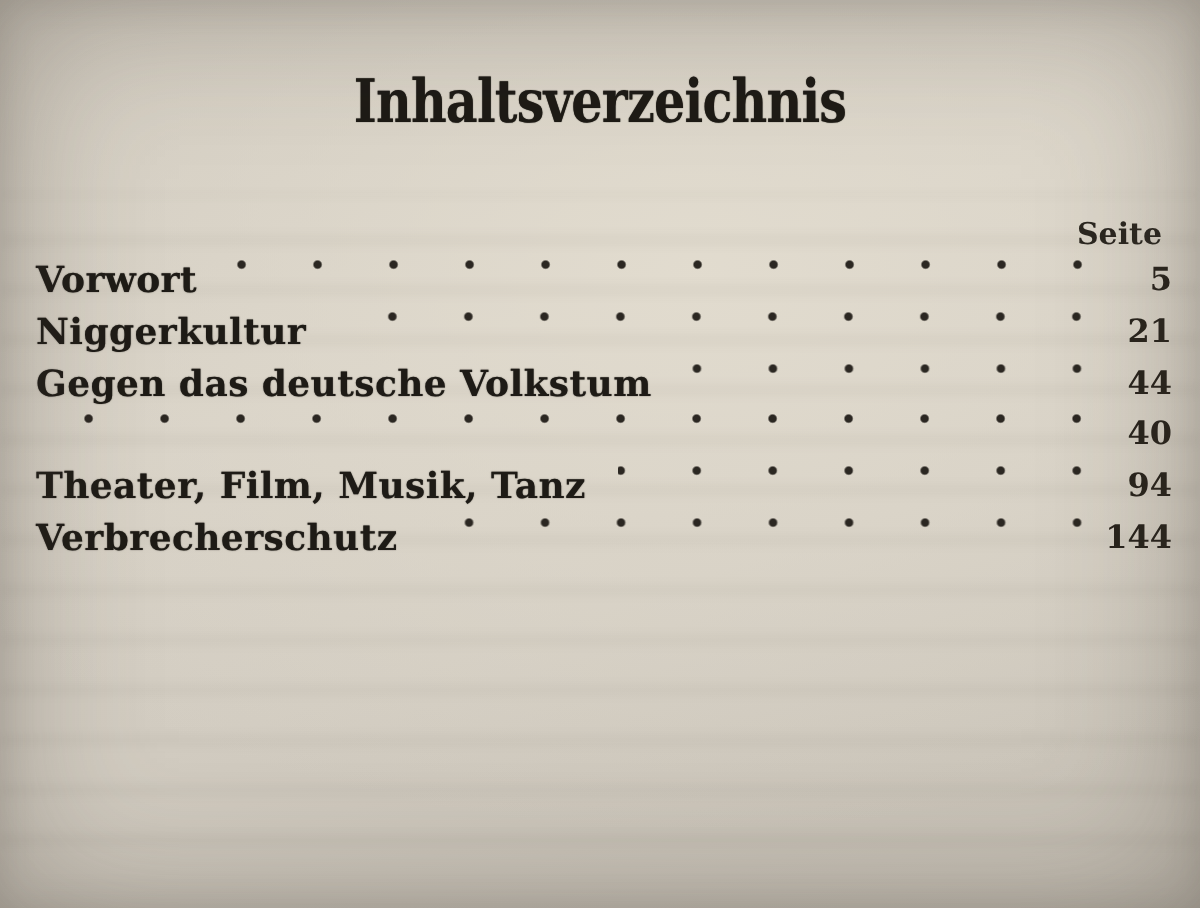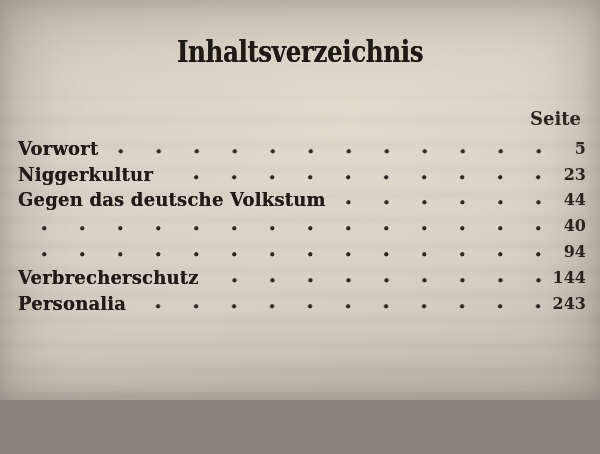--- a/index.html
+++ b/index.html
@@ -1,20 +1,20 @@
 <!DOCTYPE html>
 <html><head>
 <meta charset="utf-8">
 <style>
   html, body { margin: 0; padding: 0; background: #8a857c; }
 
   .photo {
     position: relative;
     width: 600px;
-    height: 400px;
+    height: 454px;
     overflow: hidden;
     font-family: "DejaVu Serif", "Liberation Serif", serif;
     color: #221f1a;
     background:
       radial-gradient(ellipse 120% 95% at 58% 30%, rgba(226,220,207,0.95) 0%, rgba(226,220,207,0) 65%),
       linear-gradient(162deg, #cdc7bc 0%, #d6d0c5 38%, #d2ccc1 62%, #c5bfb4 100%);
   }
 
   
   .bleed {
@@ -50,34 +50,33 @@
     transform-origin: 50% 50%;
     color: #1d1a15;
     text-shadow: 0 0 0.6px rgba(29,26,21,0.8);
   }
 
   .seite {
     position: relative;
     margin-top: 39px;
     padding-right: 19px;
     text-align: right;
-    font-size: 18px;
+    font-size: 15px;
     font-weight: bold;
     color: #2a261f;
   }
 
   .toc {
     position: relative;
     margin-top: 4px;
     padding: 0 14px 0 18px;
   }
 
   .row {
     display: flex;
-    align-items: flex-end;
     height: 25.8px;
     font-size: 18px;
     font-weight: bold;
     white-space: nowrap;
   }
 
   .label {
     letter-spacing: 0.2px;
     color: #1e1b16;
     text-shadow: 0 0 0.6px rgba(30,27,22,0.75);
@@ -116,49 +115,45 @@
   <div class="row">
     <span class="label">Vorwort</span>
     <span class="dots"></span>
     <span class="num">5</span>
   </div>
 
 
   <div class="row">
     <span class="label">Niggerkultur</span>
     <span class="dots"></span>
-    <span class="num">23</span>
+    <span class="num">21</span>
   </div>
 
   <div class="row">
     <span class="label">Gegen das deutsche Volkstum</span>
     <span class="dots"></span>
     <span class="num">44</span>
   </div>
 
   <div class="row">
     <span class="dots"></span>
     <span class="num">40</span>
   </div>
 
   <div class="row">
+    <span class="label">Theater, Film, Musik, Tanz</span>
     <span class="dots"></span>
     <span class="num">94</span>
   </div>
 
 
 
   <div class="row">
     <span class="label">Verbrecherschutz</span>
     <span class="dots"></span>
     <span class="num">144</span>
   </div>
 
 
-  <div class="row">
-    <span class="label">Personalia</span>
-    <span class="dots"></span>
-    <span class="num">243</span>
-  </div>
 </div>
 
   <div class="vignette"></div>
 </div>
 
 </body></html>

